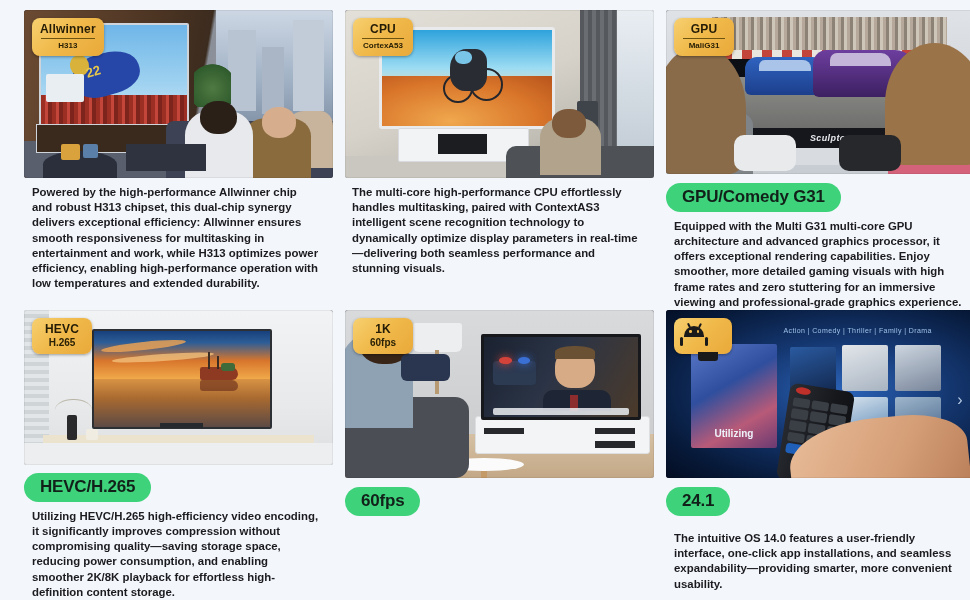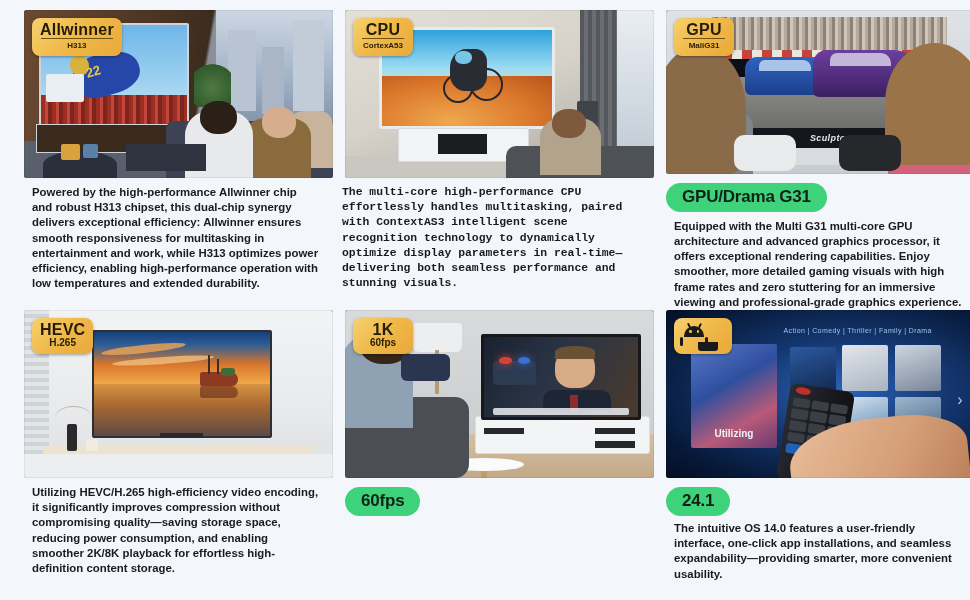--- a/index.html
+++ b/index.html
@@ -56,21 +56,21 @@
     left: 8px;
     z-index: 6;
     background: linear-gradient(135deg, #f7d070 0%, #f0b94a 48%, #e8a93a 100%);
     border-radius: 8px;
     padding: 5px 8px 5px 8px;
     text-align: center;
     box-shadow: 0 1px 3px rgba(0,0,0,.35);
     min-width: 44px;
   }
   .badge .b-top {
-    font-size: 16px;
+    font-size: 12px;
     font-weight: bold;
     color: #241c06;
     line-height: 13px;
     letter-spacing: .2px;
     white-space: nowrap;
   }
   .badge .b-rule {
     height: 1px;
     background: #6d5310;
     margin: 2px 1px 2px 1px;
@@ -141,22 +141,22 @@
   .body {
     margin-left: 16px;
     margin-right: 14px;
     margin-top: 7px;
     font-size: 11.4px;
     line-height: 15.2px;
     color: #1b1b1f;
     font-weight: 600;
   }
   .card.c3 .body, .card.c6 .body { margin-left: 14px; }
-  .card.c6 .body { margin-top: 5px; }
-  .card.c2 .body, .card.c5 .body { margin-left: 4px; font-family: Liberation Mono, monospace; }
+  .card.c6 .body { margin-top: 15px; }
+  .card.c2 .body, .card.c5 .body { margin-left: 14px; }
 
   
 
   
   .c1 .wall   { position:absolute; inset:0; background:linear-gradient(100deg,#6b4a32 0%,#4a3322 42%,#3c2c1f 56%,#8a8f98 57%,#aab2bd 100%); }
   .c1 .window { position:absolute; left:62%; top:0; width:38%; height:72%; background:linear-gradient(180deg,#cdd7e4,#9fb0c4 60%,#7e8ea3); }
   .c1 .bld1   { position:absolute; left:66%; top:12%; width:9%; height:48%; background:#b9c4d2; }
   .c1 .bld2   { position:absolute; left:77%; top:22%; width:7%; height:40%; background:#aab6c6; }
   .c1 .bld3   { position:absolute; left:87%; top:6%; width:10%; height:54%; background:#c2ccd9; }
   .c1 .tv     { position:absolute; left:5%; top:8%; width:47%; height:63%; background:#0e1420; border:2px solid #cfd4da; border-radius:2px; overflow:hidden; }
@@ -408,21 +408,21 @@
           <div class="padL"></div>
             <div class="padR"></div>
         </div>
         <div class="badge">
           <div class="b-top">GPU</div>
           <div class="b-rule"></div>
           <div class="b-sub">MaliG31</div>
         </div>
       </div>
       <div class="pill-row">
-        <span class="pill">GPU/Drama G31</span>
+        <span class="pill">GPU/Comedy G31</span>
       </div>
       <div class="body">Equipped with the Multi G31 multi-core GPU architecture and advanced graphics processor, it offers exceptional rendering capabilities. Enjoy smoother, more detailed gaming visuals with high frame rates and zero stuttering for an immersive viewing and professional-grade graphics experience.</div>
     </div>
 
     <div class="card c4">
       <div class="photo">
         <div class="scene">
           <div class="wall"></div>
             <div class="blind"></div>
           <div class="lowwall"></div>
@@ -440,20 +440,23 @@
           </div>
           <div class="stand"></div>
           <div class="twig"></div>
             <div class="vase"></div>
             <div class="candle"></div>
         </div>
         <div class="badge norule">
           <div class="b-top">HEVC</div>
           <div class="b-sub">H.265</div>
         </div>
+      </div>
+      <div class="pill-row">
+        <span class="pill">HEVC/H.265</span>
       </div>
       <div class="body">Utilizing HEVC/H.265 high-efficiency video encoding, it significantly improves compression without compromising quality—saving storage space, reducing power consumption, and enabling smoother 2K/8K playback for effortless high-definition content storage.</div>
     </div>
 
     <div class="card c5">
       <div class="photo">
         <div class="scene">
           <div class="wall"></div>
             <div class="floor"></div>
           <div class="lampS"></div>

